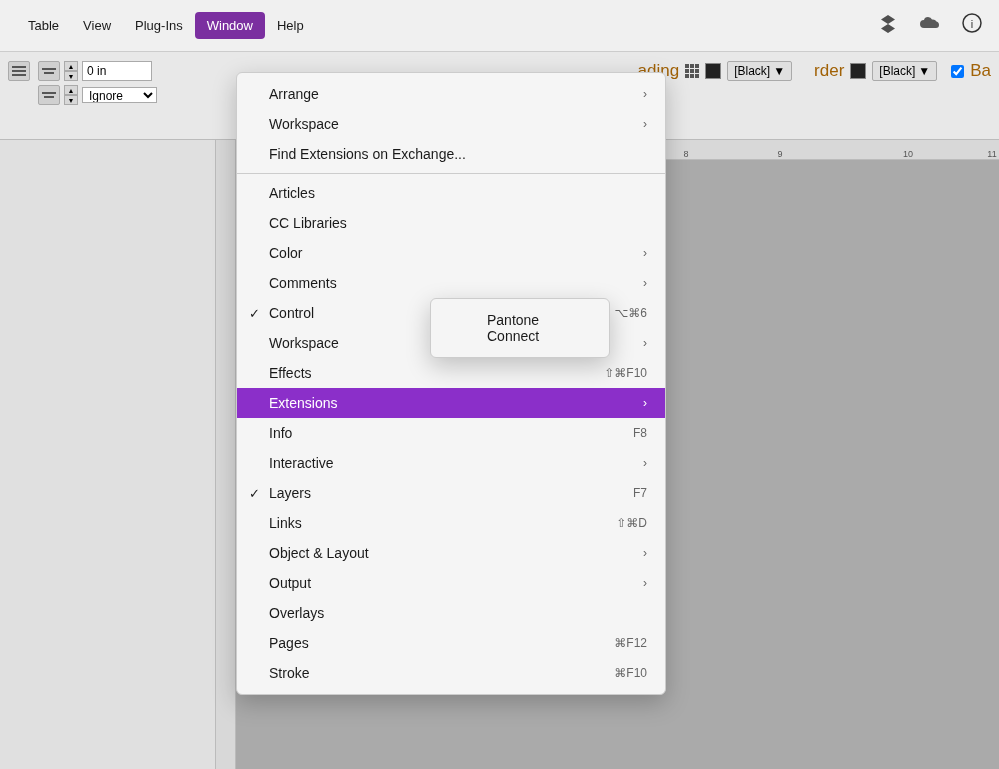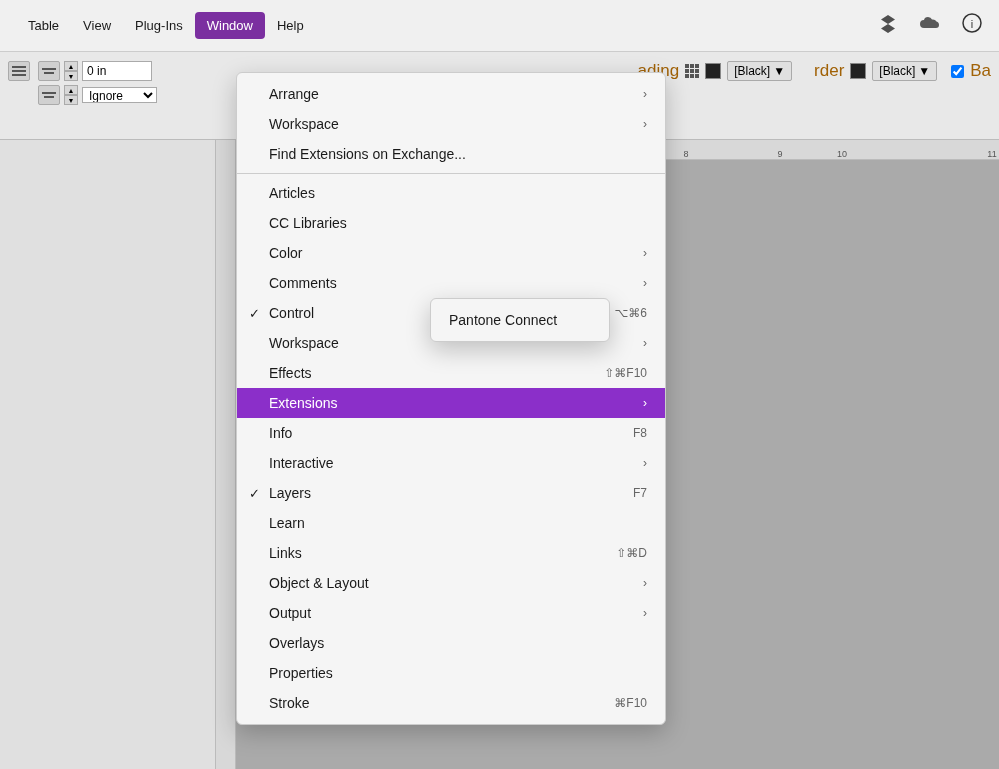--- a/index.html
+++ b/index.html
@@ -289,20 +289,21 @@
       z-index: 300;
       padding: 6px 0;
     }
     .submenu-item {
       display: flex;
       align-items: center;
       padding: 7px 18px;
       font-size: 14px;
       color: #1a1a1a;
       cursor: pointer;
+      margin-left: 38px;
     }
 
     
     .sys-icon {
       font-size: 20px;
       color: #333;
       cursor: pointer;
     }
   </style>
 </head>
@@ -399,21 +400,21 @@
 
 <div class="left-panel"></div>
 
 <div class="ruler-h">
   <div style="position:relative;width:100%;height:100%;">
     <span class="ruler-mark" style="left:0px">1</span>
     <span class="ruler-mark" style="left:94px">2</span>
     <span class="ruler-mark" style="left:188px">3</span>
     <span class="ruler-mark" style="left:450px">8</span>
     <span class="ruler-mark" style="left:544px">9</span>
-    <span class="ruler-mark" style="left:606px">10</span>
+    <span class="ruler-mark" style="left:672px">10</span>
     <span class="ruler-mark" style="left:756px">11</span>
   </div>
 </div>
 
 <div class="ruler-v"></div>
 
 <div class="canvas-area">
   <div class="page-canvas">
     <div class="pink-line"></div>
   </div>
@@ -486,47 +487,45 @@
     <span>Interactive</span>
     <span class="arrow">›</span>
   </div>
 
   <div class="menu-item">
     <span class="checkmark">✓</span>
     <span>Layers</span>
     <span class="shortcut">F7</span>
   </div>
 
-  <div class="menu-item">
-    <span>Learn</span>
-  </div>
 
   <div class="menu-item">
     <span>Links</span>
     <span class="shortcut">⇧⌘D</span>
   </div>
 
   <div class="menu-item">
     <span>Object &amp; Layout</span>
     <span class="arrow">›</span>
   </div>
 
   <div class="menu-item">
     <span>Output</span>
     <span class="arrow">›</span>
   </div>
 
   <div class="menu-item">
     <span>Overlays</span>
   </div>
 
-
-  <div class="menu-item">
-    <span>Properties</span>
-  </div>
+  <div class="menu-item">
+    <span>Pages</span>
+    <span class="shortcut">⌘F12</span>
+  </div>
+
 
   <div class="menu-item">
     <span>Stroke</span>
     <span class="shortcut">⌘F10</span>
   </div>
 </div>
 
 <div class="submenu">
   <div class="submenu-item">
     <span>Pantone Connect</span>

